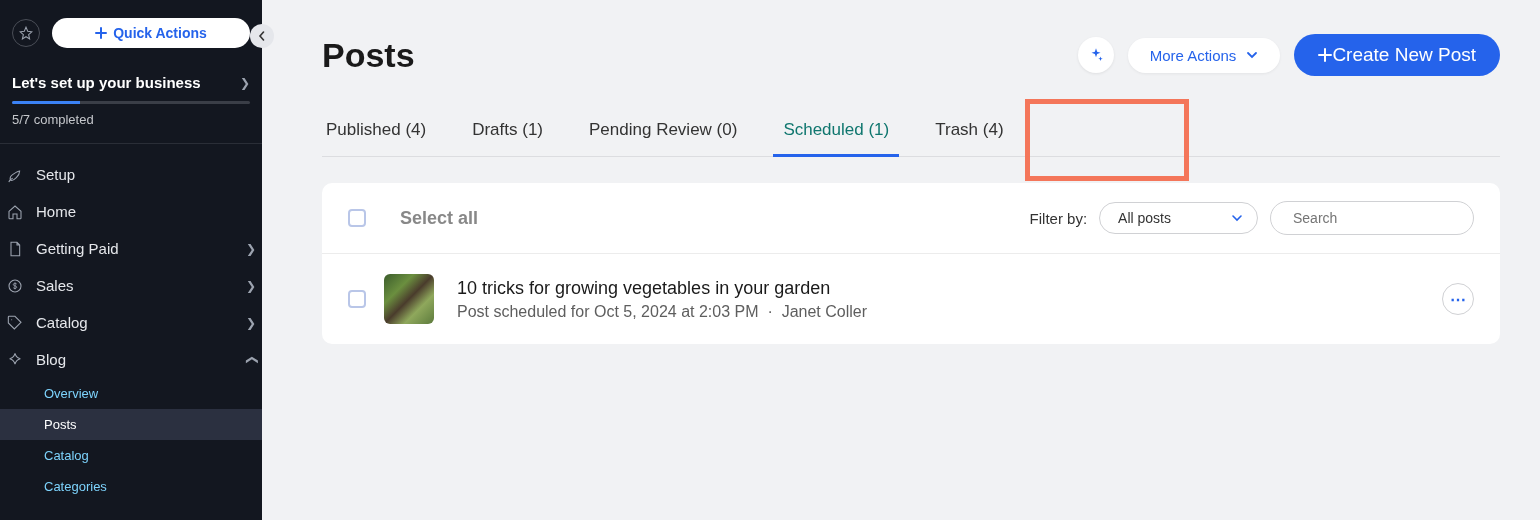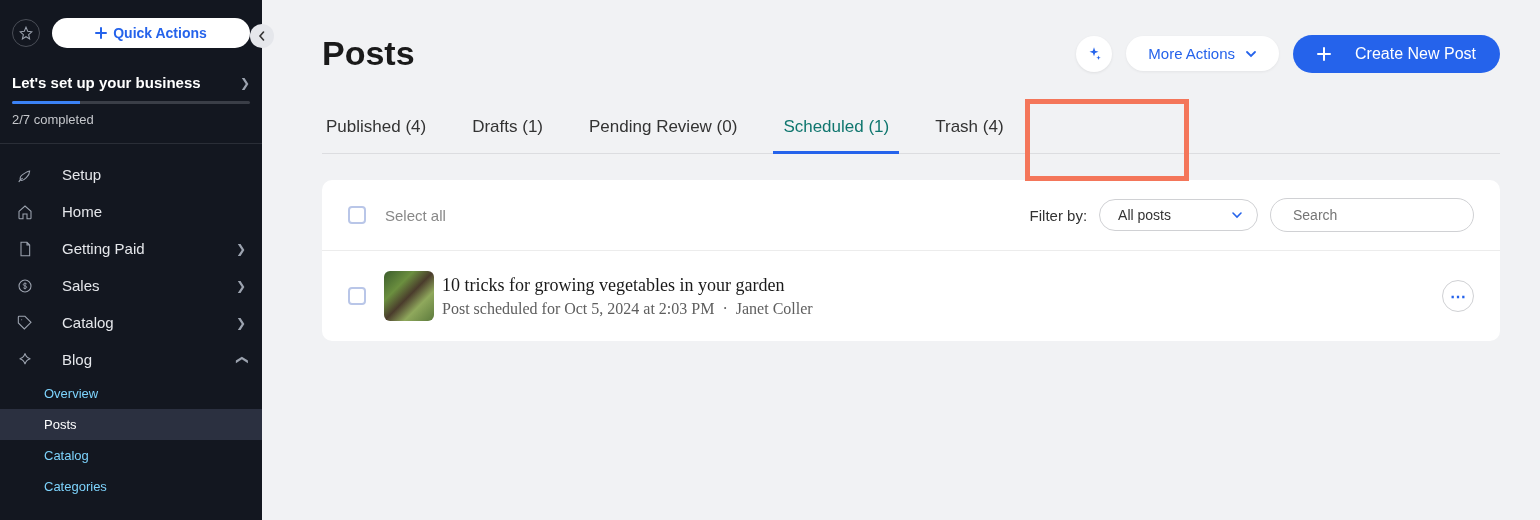--- a/index.html
+++ b/index.html
@@ -9,50 +9,50 @@
 .top-row { display: flex; align-items: center; padding: 18px 12px 12px 12px; gap: 12px; }
 .star-circle { width: 28px; height: 28px; border: 1px solid #4a4e57; border-radius: 50%; display: flex; align-items: center; justify-content: center; color: #9ca3af; }
 .quick-actions { flex: 1; background: #fff; color: #2563eb; border-radius: 999px; padding: 7px 16px; font-size: 14px; font-weight: 600; display: flex; align-items: center; justify-content: center; gap: 6px; cursor: pointer; }
 .setup-section { padding: 14px 12px 16px 12px; border-bottom: 1px solid #2a2e37; cursor: pointer; }
 .setup-header { display: flex; align-items: center; justify-content: space-between; }
 .setup-title { font-size: 15px; font-weight: 700; color: #fff; }
 .progress-bar { margin-top: 10px; height: 3px; background: #3a3e47; border-radius: 2px; overflow: hidden; }
 .progress-fill { height: 100%; background: #3b82f6; }
 .progress-text { margin-top: 8px; font-size: 13px; color: #c5c7cb; }
 .nav-menu { padding-top: 12px; }
-.nav-item { display: flex; align-items: center; padding: 10px 16px; font-size: 15px; color: #e5e7eb; cursor: pointer; gap: 28px; }
+.nav-item { display: flex; align-items: center; padding: 10px 6px; font-size: 15px; color: #e5e7eb; cursor: pointer; gap: 12px; }
 .nav-icon-slot { width: 18px; display: flex; justify-content: center; color: #9ca3af; }
 .nav-chevron { margin-left: auto; color: #9ca3af; font-size: 12px; }
 .sub-menu { }
 .sub-item { padding: 8px 12px 8px 44px; font-size: 13px; color: #7dd3fc; cursor: pointer; }
 .sub-item.active { background: #2b3040; color: #fff; }
 .main { flex: 1; background: #f1f2f4; padding: 34px 40px 0 60px; position: relative; }
 .page-header { display: flex; align-items: center; justify-content: space-between; }
 .page-title { font-size: 34px; font-weight: 800; color: #1a1a1a; }
 .header-actions { display: flex; align-items: center; gap: 14px; }
 .sparkle-btn { width: 36px; height: 36px; background: #fff; border-radius: 50%; display: flex; align-items: center; justify-content: center; cursor: pointer; box-shadow: 0 1px 3px rgba(0,0,0,0.08); color: #2563eb; }
 .more-actions { background: #fff; color: #2563eb; border-radius: 999px; padding: 9px 22px; font-size: 15px; font-weight: 500; display: flex; align-items: center; gap: 10px; cursor: pointer; box-shadow: 0 1px 3px rgba(0,0,0,0.06); }
-.create-btn { background: #2563eb; color: #fff; border-radius: 999px; padding: 10px 24px; font-size: 16px; font-weight: 500; display: flex; align-items: center; gap: 24px; cursor: pointer; }
+.create-btn { background: #2563eb; color: #fff; border-radius: 999px; padding: 10px 24px; font-size: 19px; font-weight: 500; display: flex; align-items: center; gap: 0; cursor: pointer; }
 .tabs { display: flex; gap: 38px; margin-top: 36px; border-bottom: 1px solid #dcdde0; }
 .tab { font-size: 17px; color: #333; padding: 8px 4px 16px 4px; cursor: pointer; position: relative; }
 .tab.active { color: #0f766e; }
 .tab.active::after { content: ""; position: absolute; left: -6px; right: -6px; bottom: -1px; height: 3px; background: #2563eb; }
 .highlight-box { position: absolute; border: 5px solid #f4765a; pointer-events: none; }
 .content-card { background: #fff; border-radius: 10px; margin-top: 26px; }
 .card-header { display: flex; align-items: center; padding: 18px 26px; border-bottom: 1px solid #ececec; }
 .checkbox { width: 18px; height: 18px; border: 2px solid #b9c6e8; border-radius: 4px; cursor: pointer; }
-.select-all-label { margin-left: 19px; font-size: 15px; color: #888; }
+.select-all-label { margin-left: 34px; font-size: 18px; color: #888; font-weight: bold; }
 .filter-group { margin-left: auto; display: flex; align-items: center; gap: 12px; }
 .filter-label { font-size: 15px; color: #333; }
 .dropdown { border: 1px solid #d0d1d4; border-radius: 999px; padding: 7px 14px 7px 18px; font-size: 14px; display: flex; align-items: center; gap: 60px; cursor: pointer; color: #333; }
 .search-box { border: 1px solid #d0d1d4; border-radius: 999px; padding: 8px 14px; display: flex; align-items: center; gap: 8px; width: 204px; }
 .search-input { border: none; outline: none; font-size: 14px; flex: 1; background: transparent; }
 .post-row { display: flex; align-items: center; padding: 20px 26px; }
 .post-thumb { width: 50px; height: 50px; border-radius: 6px; margin-left: 18px; background: linear-gradient(135deg, #3b5c2c 0%, #6b8f3f 30%, #4a3c2c 50%, #8fa85c 70%, #5c7a3c 100%); background-size: cover; }
-.post-info { margin-left: 8px; flex: 1; font-family: Liberation Serif, serif; }
+.post-info { margin-left: 23px; flex: 1; }
 .post-title { font-size: 18px; font-weight: 500; color: #1a1a1a; }
 .post-meta { font-size: 16px; color: #5e5e5e; margin-top: 4px; }
 .dots-btn { width: 32px; height: 32px; border: 1px solid #d0d1d4; border-radius: 50%; display: flex; align-items: center; justify-content: center; cursor: pointer; color: #2563eb; font-weight: 700; }
 svg { display: block; }
 </style>
 </head>
 <body>
 
 <div class="sidebar">
   <div class="collapse-btn">
@@ -74,21 +74,21 @@
     </div>
   </div>
   <div class="setup-section">
     <div class="setup-header">
       <span class="setup-title">Let's set up your business</span>
       <span class="nav-chevron">❯</span>
     </div>
     <div class="progress-bar">
         <div class="progress-fill" style="width:28.5%"></div>
       </div>
-    <div class="progress-text">2/7 completed</div>
+    <div class="progress-text">5/7 completed</div>
   </div>
   <div class="nav-menu">
     <div class="nav-item">
       <span class="nav-icon-slot">
           <svg width="16" height="16" viewBox="0 0 24 24">
             <path d="M5 19c-1-3 1-6 4-8s7-5 10-5c0 3-2 7-5 10s-5 5-8 4l-1-1zm0 0l-2 3m2-3l3-2" stroke="currentColor" stroke-width="1.6" fill="none" stroke-linecap="round"></path>
           </svg>
         </span>
       <span>Setup</span>
     </div>

